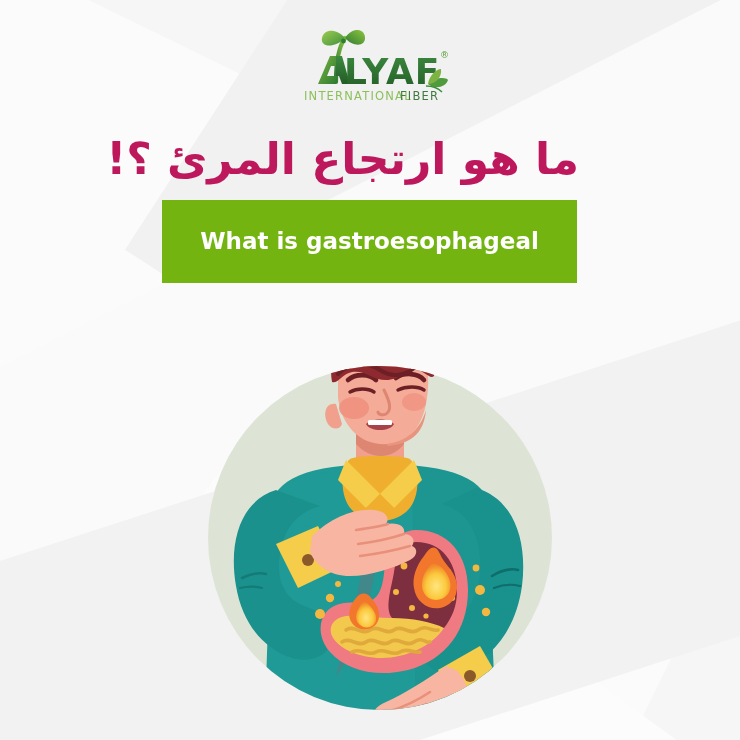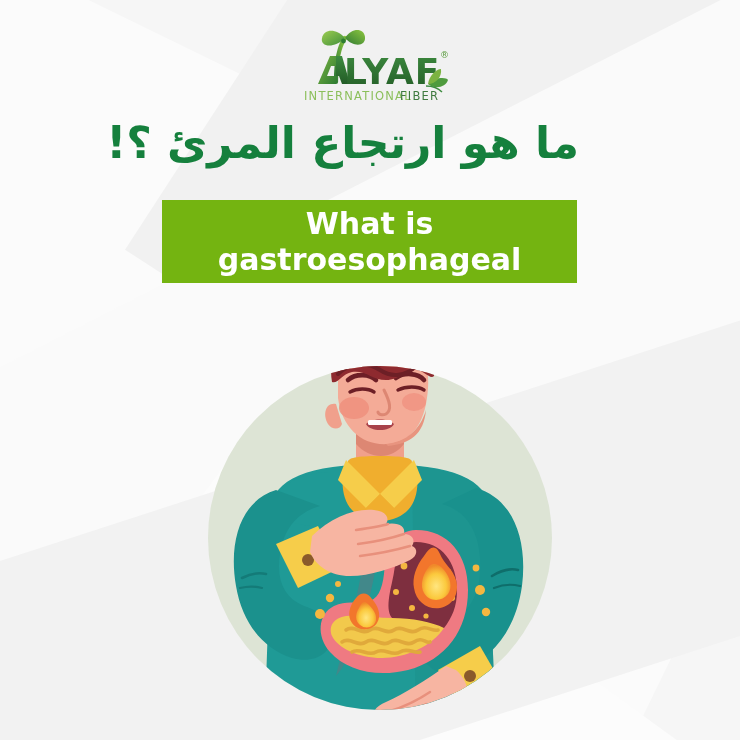--- a/index.html
+++ b/index.html
@@ -71,25 +71,25 @@
     left: 296px;
     top: 22px;
     width: 170px;
     height: 82px;
   }
 
   
   #arabic-title {
     position: absolute;
     left: 0;
-    top: 117px;
+    top: 133px;
     width: 685px;
     text-align: center;
     direction: rtl;
-    color: #15803d;
+    color: #be185d;
     font-family: "DejaVu Sans", sans-serif;
     font-size: 44px;
     font-weight: bold;
     letter-spacing: 0px;
     white-space: nowrap;
   }
 
   
   #english-banner {
     position: absolute;
@@ -98,21 +98,21 @@
     width: 415px;
     height: 83px;
     background: #74b411;
     display: flex;
     align-items: center;
     justify-content: center;
   }
   #english-banner-text {
     color: #ffffff;
     font-family: "DejaVu Sans", sans-serif;
-    font-size: 30px;
+    font-size: 23px;
     font-weight: bold;
     line-height: 1.17;
     text-align: center;
     padding: 0 10px;
   }
 
   
   #illustration {
     position: absolute;
     left: 180px;

